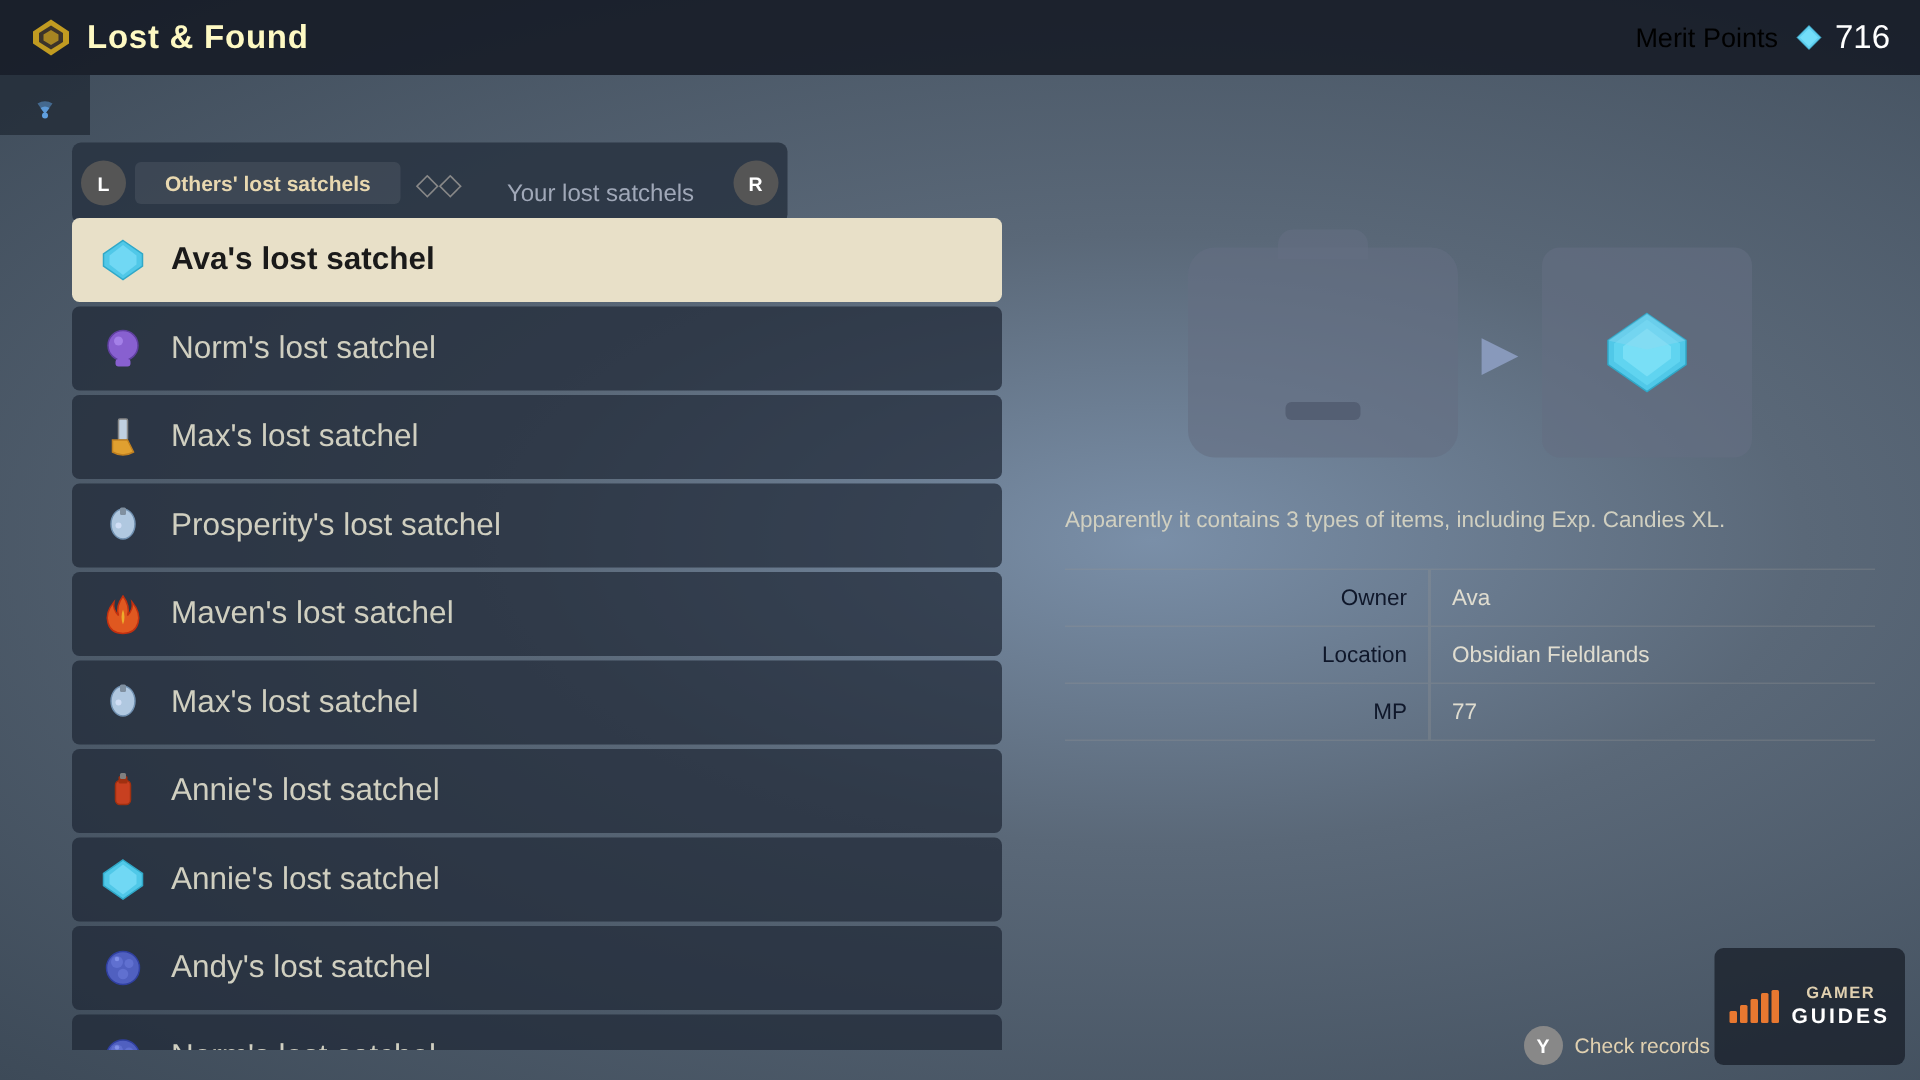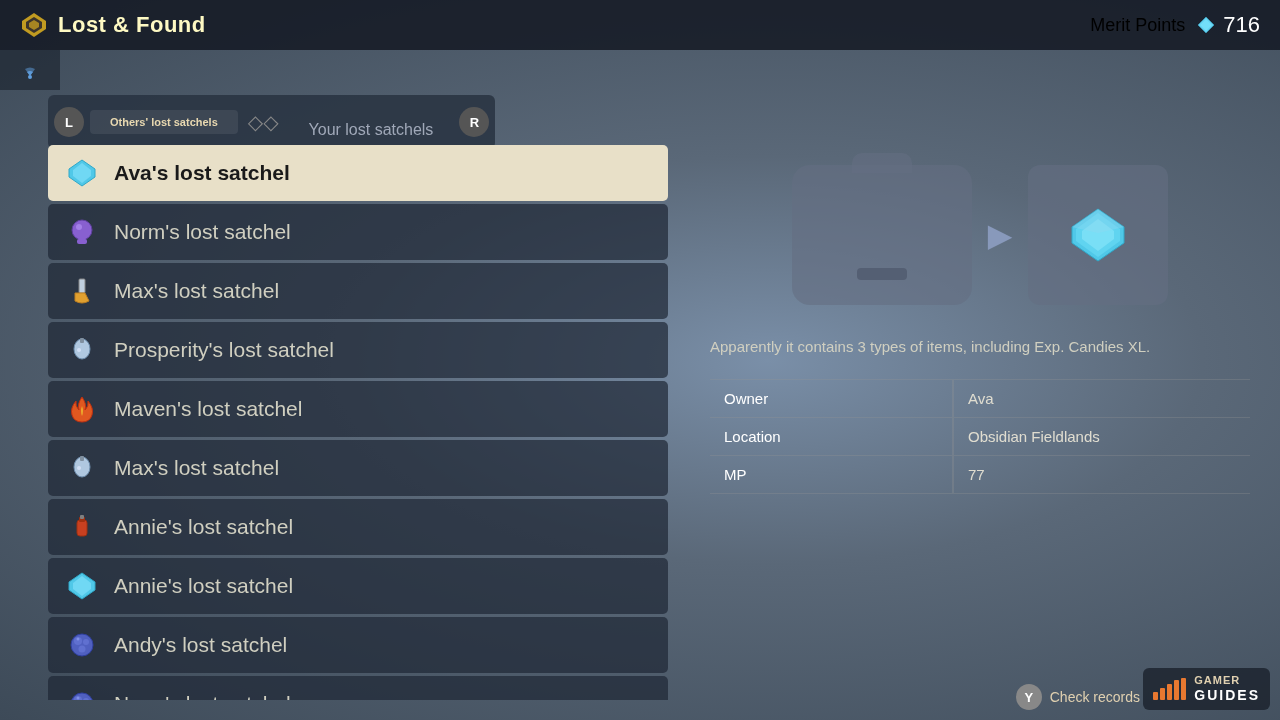--- a/index.html
+++ b/index.html
@@ -117,21 +117,21 @@
       justify-content: center;
       color: white;
       font-size: 13px;
       font-weight: bold;
       margin-left: 6px;
     }
 
     .tab-others {
       padding: 6px 20px;
       color: #e8d8b0;
-      font-size: 11px;
+      font-size: 14px;
       font-weight: 600;
       background: rgba(255,255,255,0.08);
       border-radius: 4px;
     }
 
     .tab-divider {
       display: flex;
       align-items: center;
       color: #888;
       margin: 0 10px;
@@ -313,40 +313,42 @@
       border-top: 1px solid rgba(150, 150, 150, 0.3);
     }
 
     .info-table td {
       padding: 10px 14px;
       color: #d0cfc0;
       font-size: 15px;
     }
 
     .info-table td:first-child {
-      color: #ffffff;
+      color: #0f172a;
       width: 45%;
+      text-align: right;
     }
 
     .info-table td:last-child {
       color: #e0ddd0;
       border-left: 2px solid rgba(150, 150, 150, 0.3);
     }
 
     
     .watermark {
       position: absolute;
       bottom: 10px;
       right: 10px;
       display: flex;
       align-items: center;
       gap: 8px;
       background: rgba(20, 25, 35, 0.7);
       border-radius: 6px;
-      padding: 6px 10px;
+      padding: 24px 10px;
+      text-align: center;
     }
 
     .watermark-bars {
       display: flex;
       align-items: flex-end;
       gap: 2px;
       height: 22px;
     }
 
     .bar {

